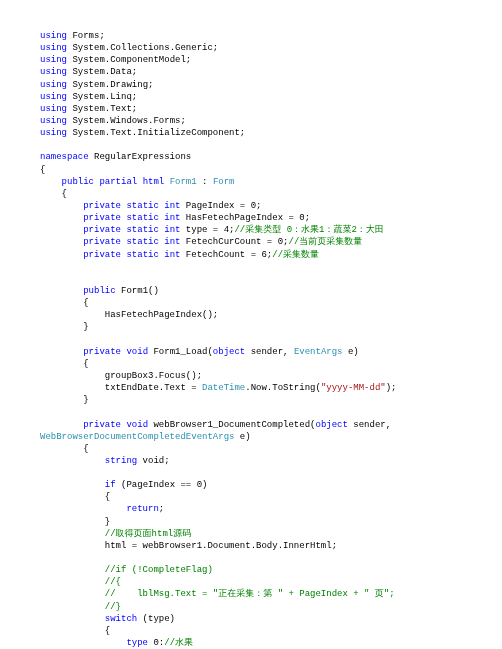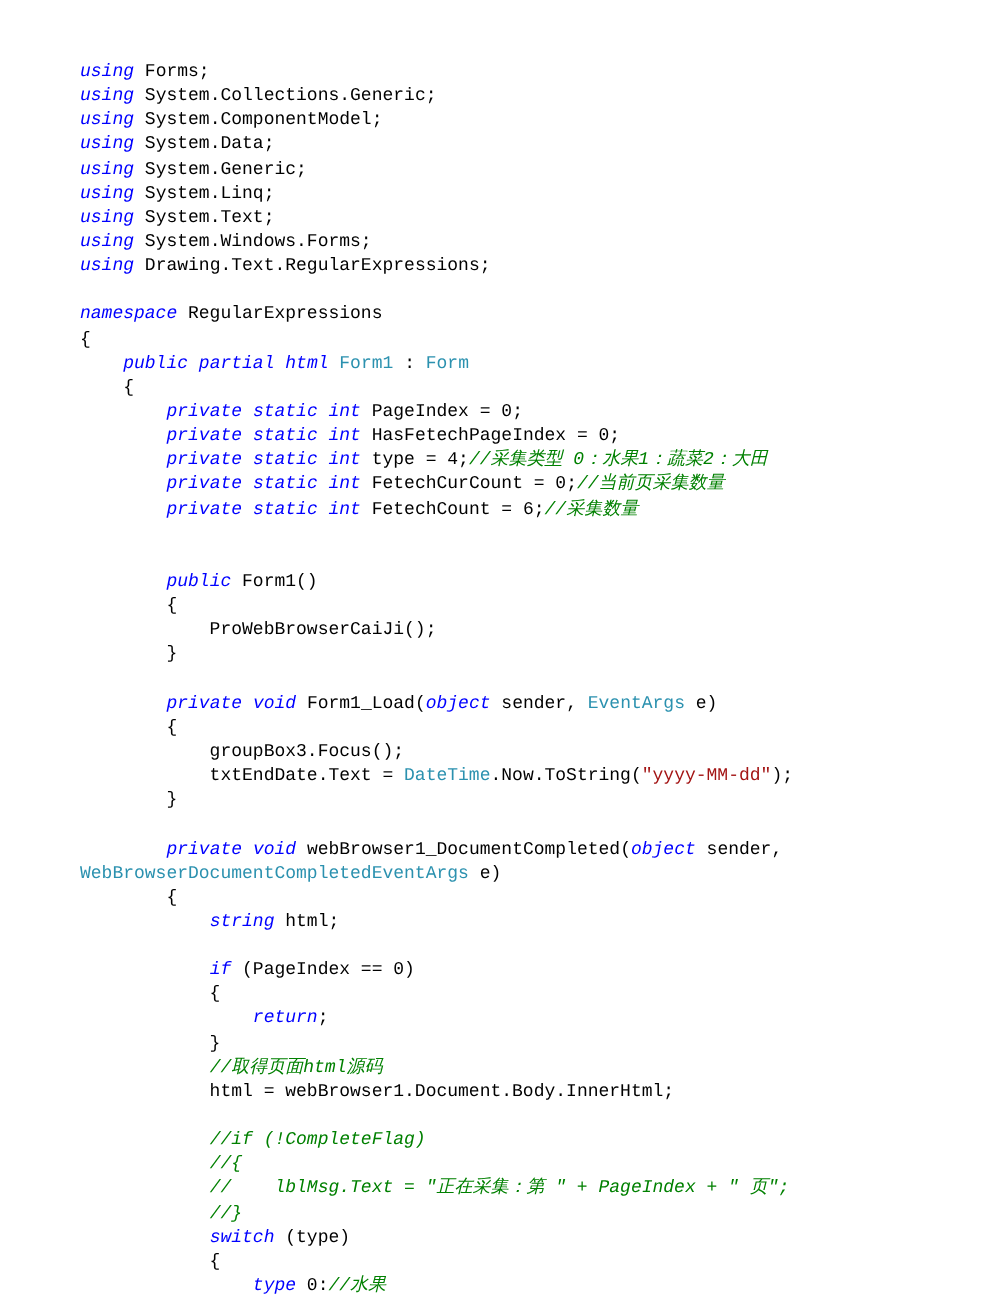--- a/index.html
+++ b/index.html
@@ -9,64 +9,64 @@
     font-family: "Courier New", monospace;
     font-size: 9px;
     line-height: 1.35;
     width: 502px;
   }
   .page {
     padding: 30px 30px 30px 40px;
     white-space: pre;
     color: #000;
   }
-  .kw { color: #0000ff; font-style: italic; }
+  .kw { color: #0000ff; }
   .type { color: #2b91af; }
   .str { color: #a31515; }
-  .cmt { color: #008000; font-style: italic; }
+  .cmt { color: #008000; }
 </style>
 </head>
 <body>
 
 <div class="page"><span class="kw">using</span><span> Forms;</span>
 <span class="kw">using</span><span> System.Collections.Generic;</span>
 <span class="kw">using</span><span> System.ComponentModel;</span>
 <span class="kw">using</span><span> System.Data;</span>
-<span class="kw">using</span><span> System.Generic;</span>
+<span class="kw">using</span><span> System.Drawing;</span>
 <span class="kw">using</span><span> System.Linq;</span>
 <span class="kw">using</span><span> System.Text;</span>
 <span class="kw">using</span><span> System.Windows.Forms;</span>
-<span class="kw">using</span><span> Drawing.Text.RegularExpressions;</span>
+<span class="kw">using</span><span> System.Text.InitializeComponent;</span>
 
 <span class="kw">namespace</span><span> RegularExpressions</span>
 <span>{</span>
 <span>    </span><span class="kw">public</span><span> </span><span class="kw">partial</span><span> </span><span class="kw">html</span><span> </span><span class="type">Form1</span><span> : </span><span class="type">Form</span>
 <span>    {</span>
 <span>        </span><span class="kw">private</span><span> </span><span class="kw">static</span><span> </span><span class="kw">int</span><span> PageIndex = 0;</span>
 <span>        </span><span class="kw">private</span><span> </span><span class="kw">static</span><span> </span><span class="kw">int</span><span> HasFetechPageIndex = 0;</span>
 <span>        </span><span class="kw">private</span><span> </span><span class="kw">static</span><span> </span><span class="kw">int</span><span> type = 4;</span><span class="cmt">//采集类型 0：水果1：蔬菜2：大田</span>
 <span>        </span><span class="kw">private</span><span> </span><span class="kw">static</span><span> </span><span class="kw">int</span><span> FetechCurCount = 0;</span><span class="cmt">//当前页采集数量</span>
 <span>        </span><span class="kw">private</span><span> </span><span class="kw">static</span><span> </span><span class="kw">int</span><span> FetechCount = 6;</span><span class="cmt">//采集数量</span>
 
 
 <span>        </span><span class="kw">public</span><span> Form1()</span>
 <span>        {</span>
-<span>            ProWebBrowserCaiJi();</span>
+<span>            HasFetechPageIndex();</span>
 <span>        }</span>
 
 <span>        </span><span class="kw">private</span><span> </span><span class="kw">void</span><span> Form1_Load(</span><span class="kw">object</span><span> sender, </span><span class="type">EventArgs</span><span> e)</span>
 <span>        {</span>
 <span>            groupBox3.Focus();</span>
 <span>            txtEndDate.Text = </span><span class="type">DateTime</span><span>.Now.ToString(</span><span class="str">"yyyy-MM-dd"</span><span>);</span>
 <span>        }</span>
 
 <span>        </span><span class="kw">private</span><span> </span><span class="kw">void</span><span> webBrowser1_DocumentCompleted(</span><span class="kw">object</span><span> sender, </span>
 <span class="type">WebBrowserDocumentCompletedEventArgs</span><span> e)</span>
 <span>        {</span>
-<span>            </span><span class="kw">string</span><span> html;</span>
+<span>            </span><span class="kw">string</span><span> void;</span>
 
 <span>            </span><span class="kw">if</span><span> (PageIndex == 0)</span>
 <span>            {</span>
 <span>                </span><span class="kw">return</span><span>;</span>
 <span>            }</span>
 <span>            </span><span class="cmt">//取得页面html源码</span>
 <span>            html = webBrowser1.Document.Body.InnerHtml;</span>
 
 <span>            </span><span class="cmt">//if (!CompleteFlag)</span>
 <span>            </span><span class="cmt">//{</span>

